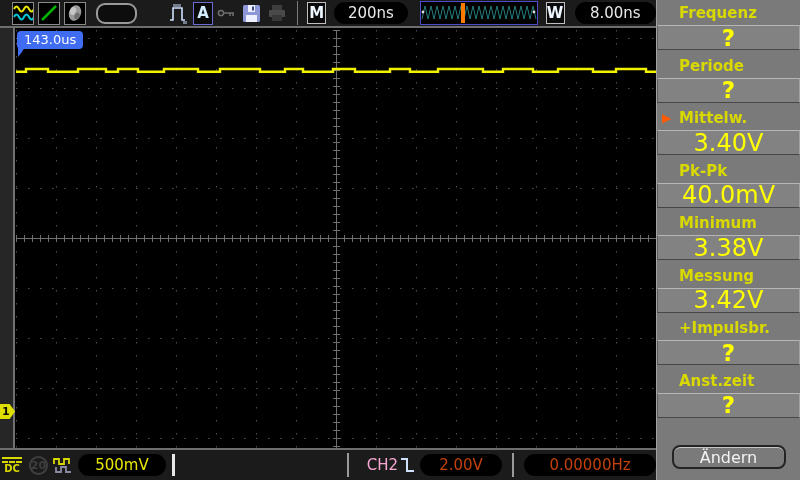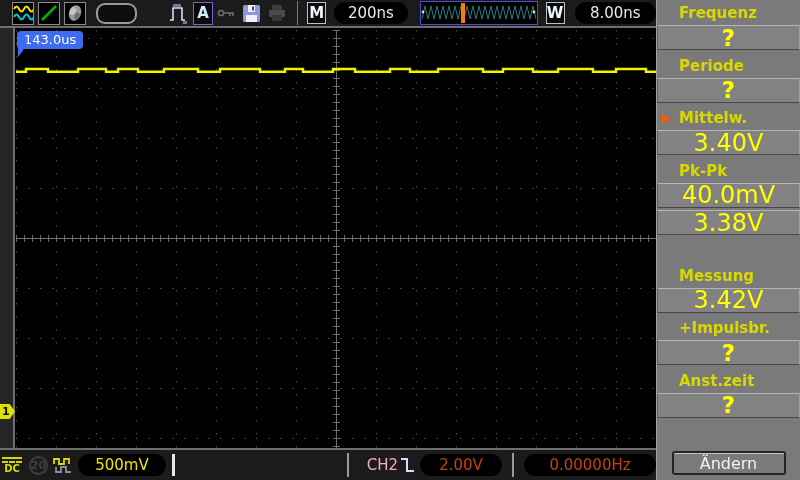--- a/index.html
+++ b/index.html
@@ -36,22 +36,22 @@
         font-size:15px;font-weight:bold;display:flex;align-items:center;justify-content:center;
         margin-right:4px;cursor:pointer;}
   .mrow{height:52.5px;}
   .mlabel{position:relative;height:25px;line-height:26px;color:#d9d900;font-size:15px;padding-left:22px;font-weight:bold;}
   .sel-arrow{display:none;position:absolute;left:5px;top:0;color:#ff5a00;font-size:12px;}
   .mrow.selected .sel-arrow{display:inline;}
   .mvalue{height:25px;background:#828282;border-top:1px solid #b6b6b6;border-bottom:1px solid #474747;
           border-left:1px solid #5e5e5e;border-right:1px solid #a2a2a2;box-sizing:border-box;
           display:flex;align-items:center;justify-content:center;color:#ffff00;font-size:24px;}
   .mvalue.q{font-size:23px;font-weight:bold;}
-  #aendern{position:absolute;left:50%;transform:translateX(-50%);bottom:5px;width:114px;height:24px;
-           background:#7a7a7a;border:2px solid #242424;border-radius:3px;color:#f2f2f2;font-size:16px;
+  #aendern{position:absolute;left:50%;transform:translateX(-50%);bottom:11px;width:114px;height:24px;
+           background:#7a7a7a;border:2px solid #242424;border-radius:8px;color:#f2f2f2;font-size:16px;
            font-family:inherit;box-shadow:inset 0 1px 0 #c6c6c6;cursor:pointer;padding:0;}
 
   
   #main{position:absolute;left:0;top:28px;width:656px;height:420px;background:#000;}
   #leftstrip{position:absolute;left:0;top:0;width:13px;height:420px;background:#262626;border-right:2px solid #707070;}
   #grat{position:absolute;left:16px;top:2px;}
   #balloon{position:absolute;left:17px;top:3px;background:#3f6cf0;color:#fff;font-size:13px;
            padding:1px 7px 2px 7px;border-radius:4px;}
   #balloon::after{content:"";position:absolute;left:1px;bottom:-8px;width:0;height:0;
            border:5px solid transparent;border-top:9px solid #3f6cf0;border-left:4px solid #3f6cf0;}
@@ -244,20 +244,24 @@
 
       <div class="mrow">
         <div class="mlabel">
           
           <span class="ltext">Pk-Pk</span>
         </div>
         <div class="mvalue">40.0mV</div>
       </div>
 
       <div class="mrow">
+        <div class="mlabel">
+          
+          <span class="ltext">Minimum</span>
+        </div>
         <div class="mvalue">3.38V</div>
       </div>
 
       <div class="mrow">
         <div class="mlabel">
           
           <span class="ltext">Messung</span>
         </div>
         <div class="mvalue">3.42V</div>
       </div>

